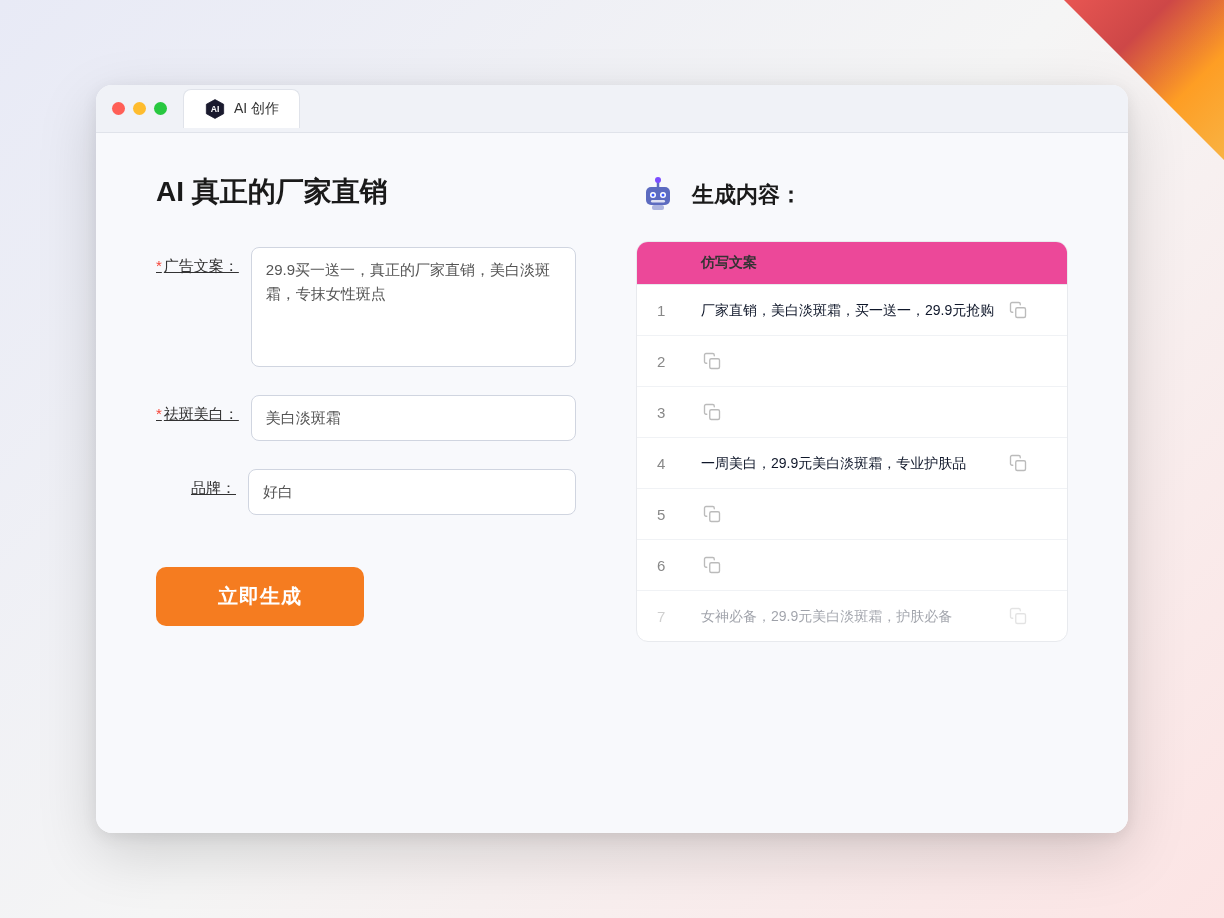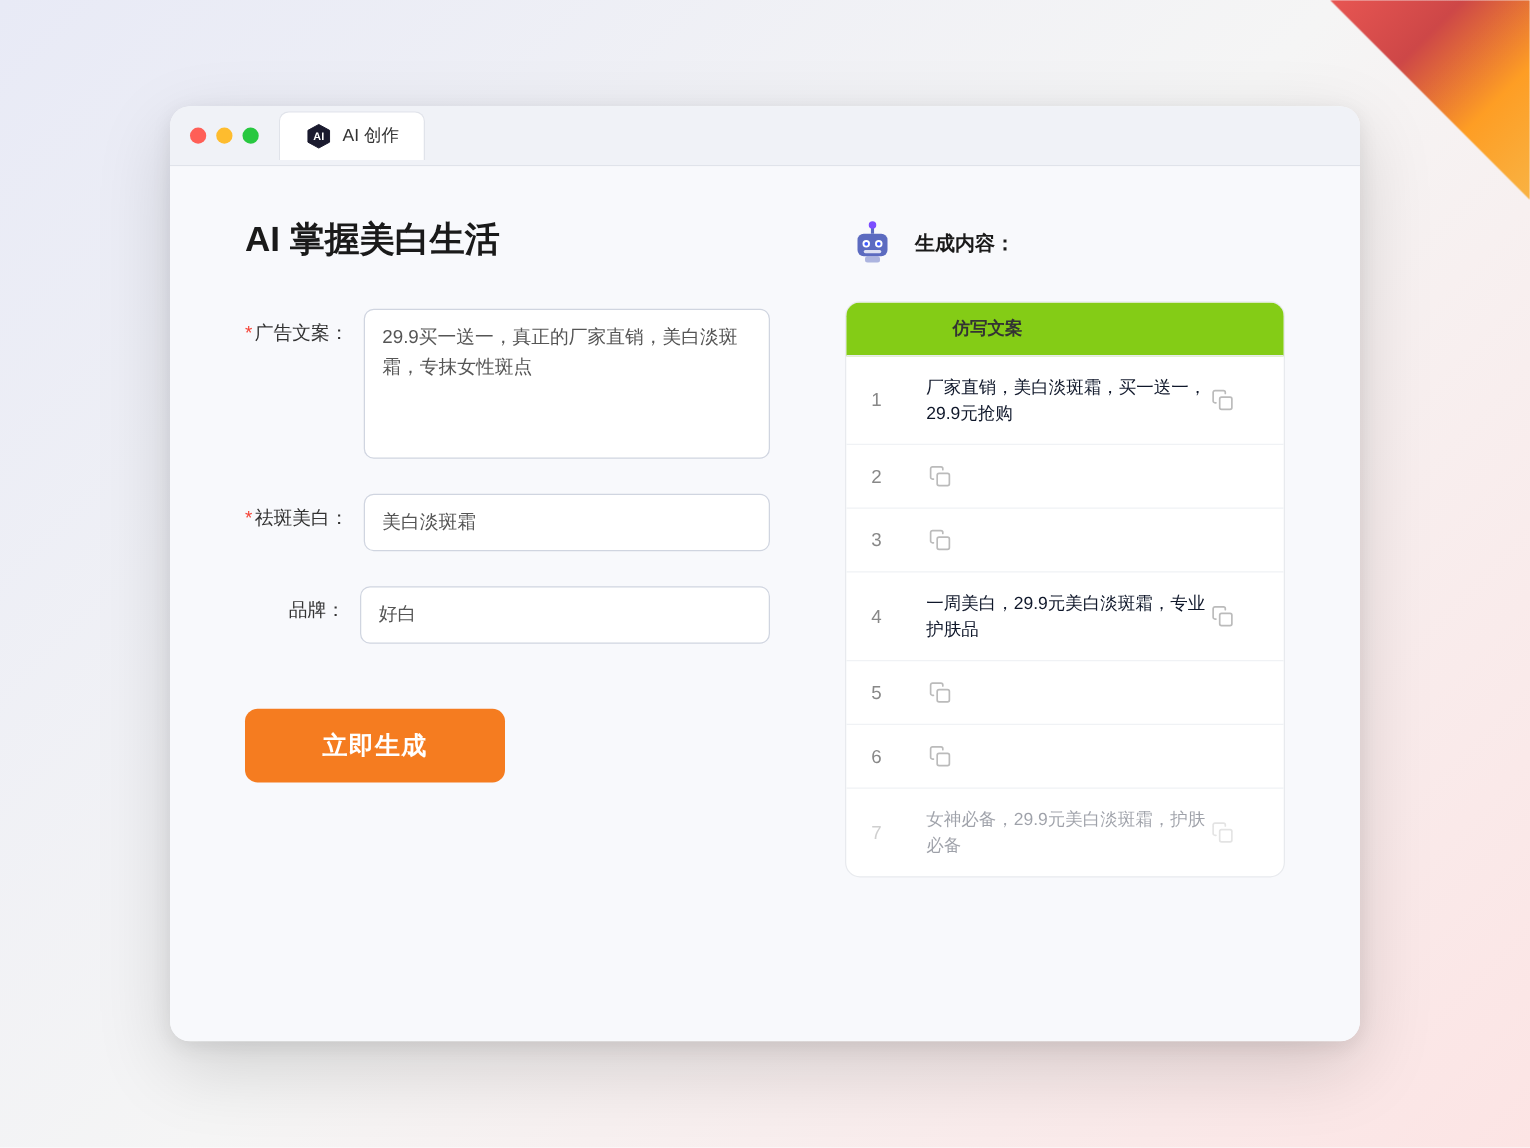--- a/index.html
+++ b/index.html
@@ -21,21 +21,21 @@
       top: 0;
       right: 0;
       width: 160px;
       height: 160px;
       background: linear-gradient(135deg, #e53935, #c62828, #ff8f00, #f9a825);
       clip-path: polygon(100% 0, 0 0, 100% 100%);
       opacity: 0.85;
     }
 
     .browser-window {
-      width: 952px;
+      width: 1032px;
       background: #f8f9fc;
       border-radius: 16px;
       box-shadow: 0 20px 60px rgba(0,0,0,0.15), 0 4px 16px rgba(0,0,0,0.08);
       overflow: hidden;
     }
 
     
     .title-bar {
       background: #f0f2f7;
       border-bottom: 1px solid #e0e3ea;
@@ -107,20 +107,21 @@
       gap: 12px;
     }
 
     .form-label {
       font-size: 15px;
       color: #333;
       min-width: 80px;
       text-align: right;
       padding-top: 10px;
       white-space: nowrap;
+      text-decoration: underline;
     }
 
     .required-star {
       color: #f44336;
       margin-right: 2px;
     }
 
     .form-input {
       flex: 1;
       border: 1.5px solid #d0d5e0;
@@ -164,39 +165,38 @@
       gap: 12px;
       margin-bottom: 24px;
     }
 
     .robot-icon {
       width: 44px;
       height: 44px;
     }
 
     .result-title {
-      font-size: 16px;
+      font-size: 22px;
       font-weight: 600;
       color: #1a1a1a;
     }
 
     .result-container {
       background: #fff;
       border-radius: 12px;
       border: 1px solid #e8eaee;
       overflow: hidden;
     }
 
     .result-table-header {
       display: grid;
       grid-template-columns: 44px 1fr 40px;
       padding: 12px 20px;
-      background: #84cc16;
+      background: #ec4899;
       border-bottom: 1px solid #e8eaee;
-      gap: 21px;
     }
 
     .col-header {
       font-size: 14px;
       font-weight: 600;
       color: #333;
     }
 
     .result-row {
       display: grid;
@@ -259,21 +259,21 @@
         <polygon points="14,2 25,8 25,20 14,26 3,20 3,8" fill="#1a1a2e" stroke="#1a1a2e" stroke-width="1"></polygon>
         <text x="14" y="18" text-anchor="middle" font-size="11" font-weight="bold" fill="white" font-family="Arial">AI</text>
       </svg>
       <span>AI 创作</span>
     </div>
   </div>
 
   <div class="content-area">
 
     <div class="left-panel">
-      <h1 class="page-title">AI 掌握美白生活</h1>
+      <h1 class="page-title">AI 真正的厂家直销</h1>
 
       
       <div class="form-group">
         <div class="form-label">
           <span class="required-star">*</span><span>广告文案：</span>
         </div>
         <textarea class="form-input form-textarea" style="">29.9买一送一，真正的厂家直销，美白淡斑霜，专抹女性斑点</textarea>
       </div>
 
       

